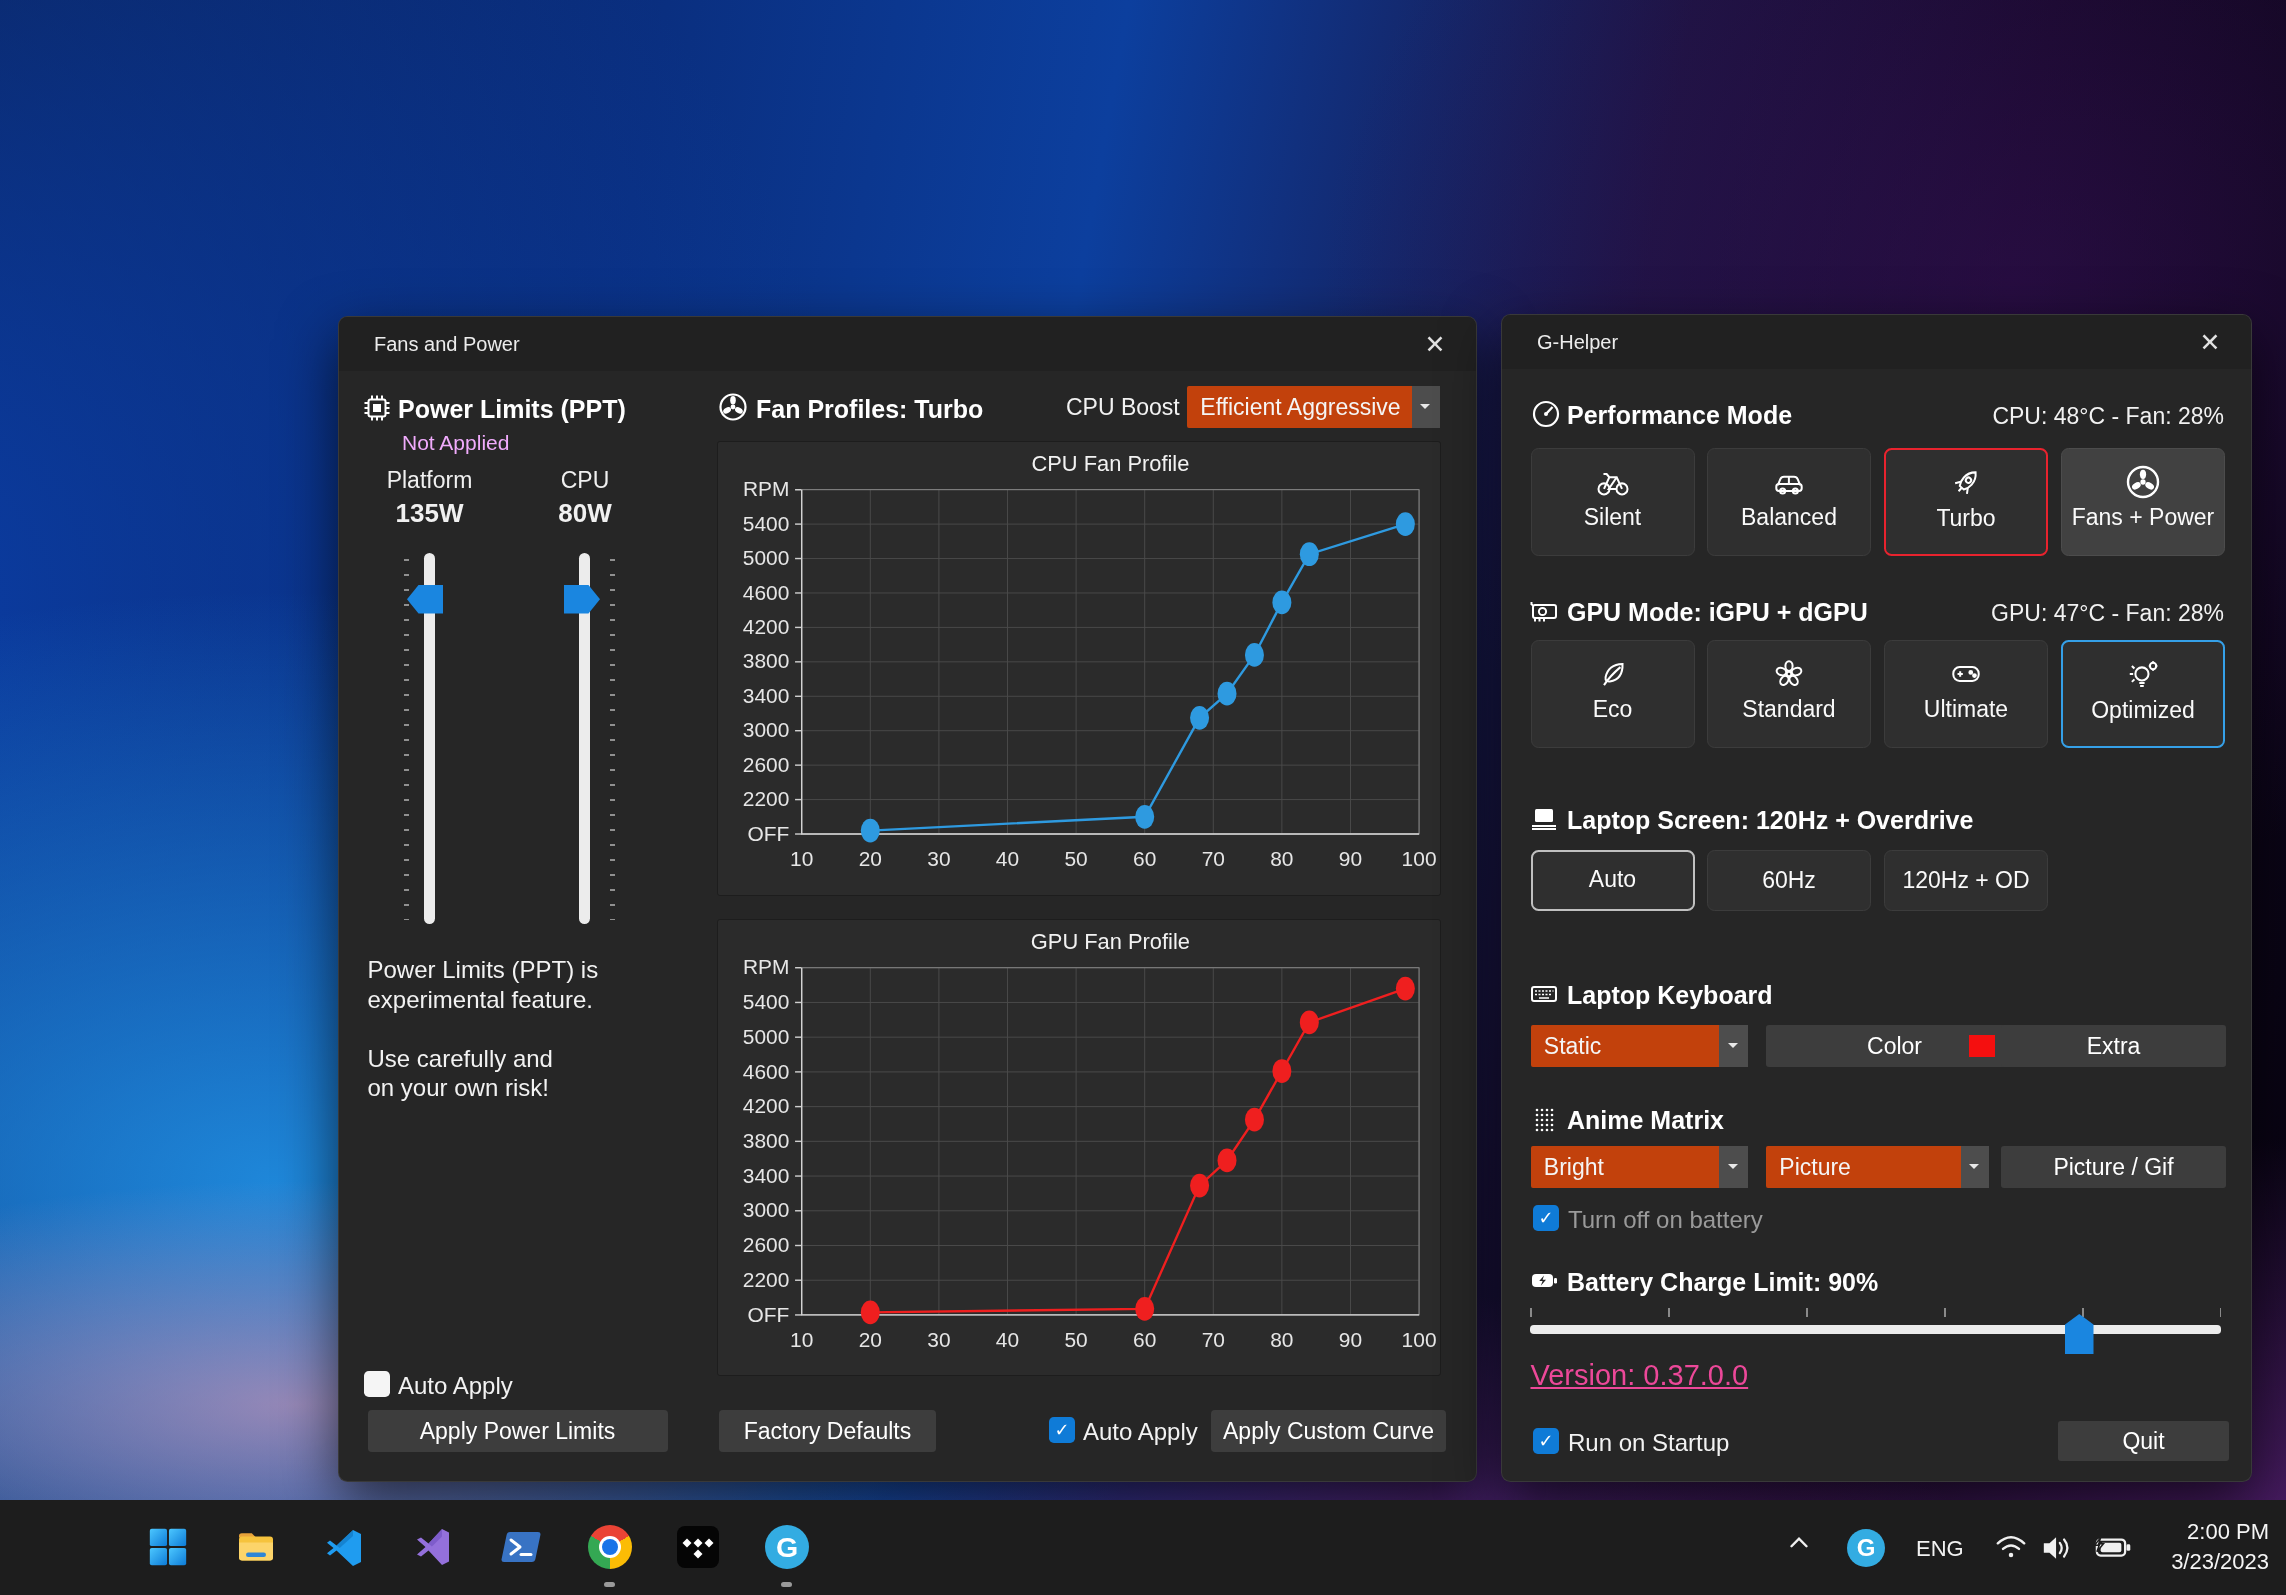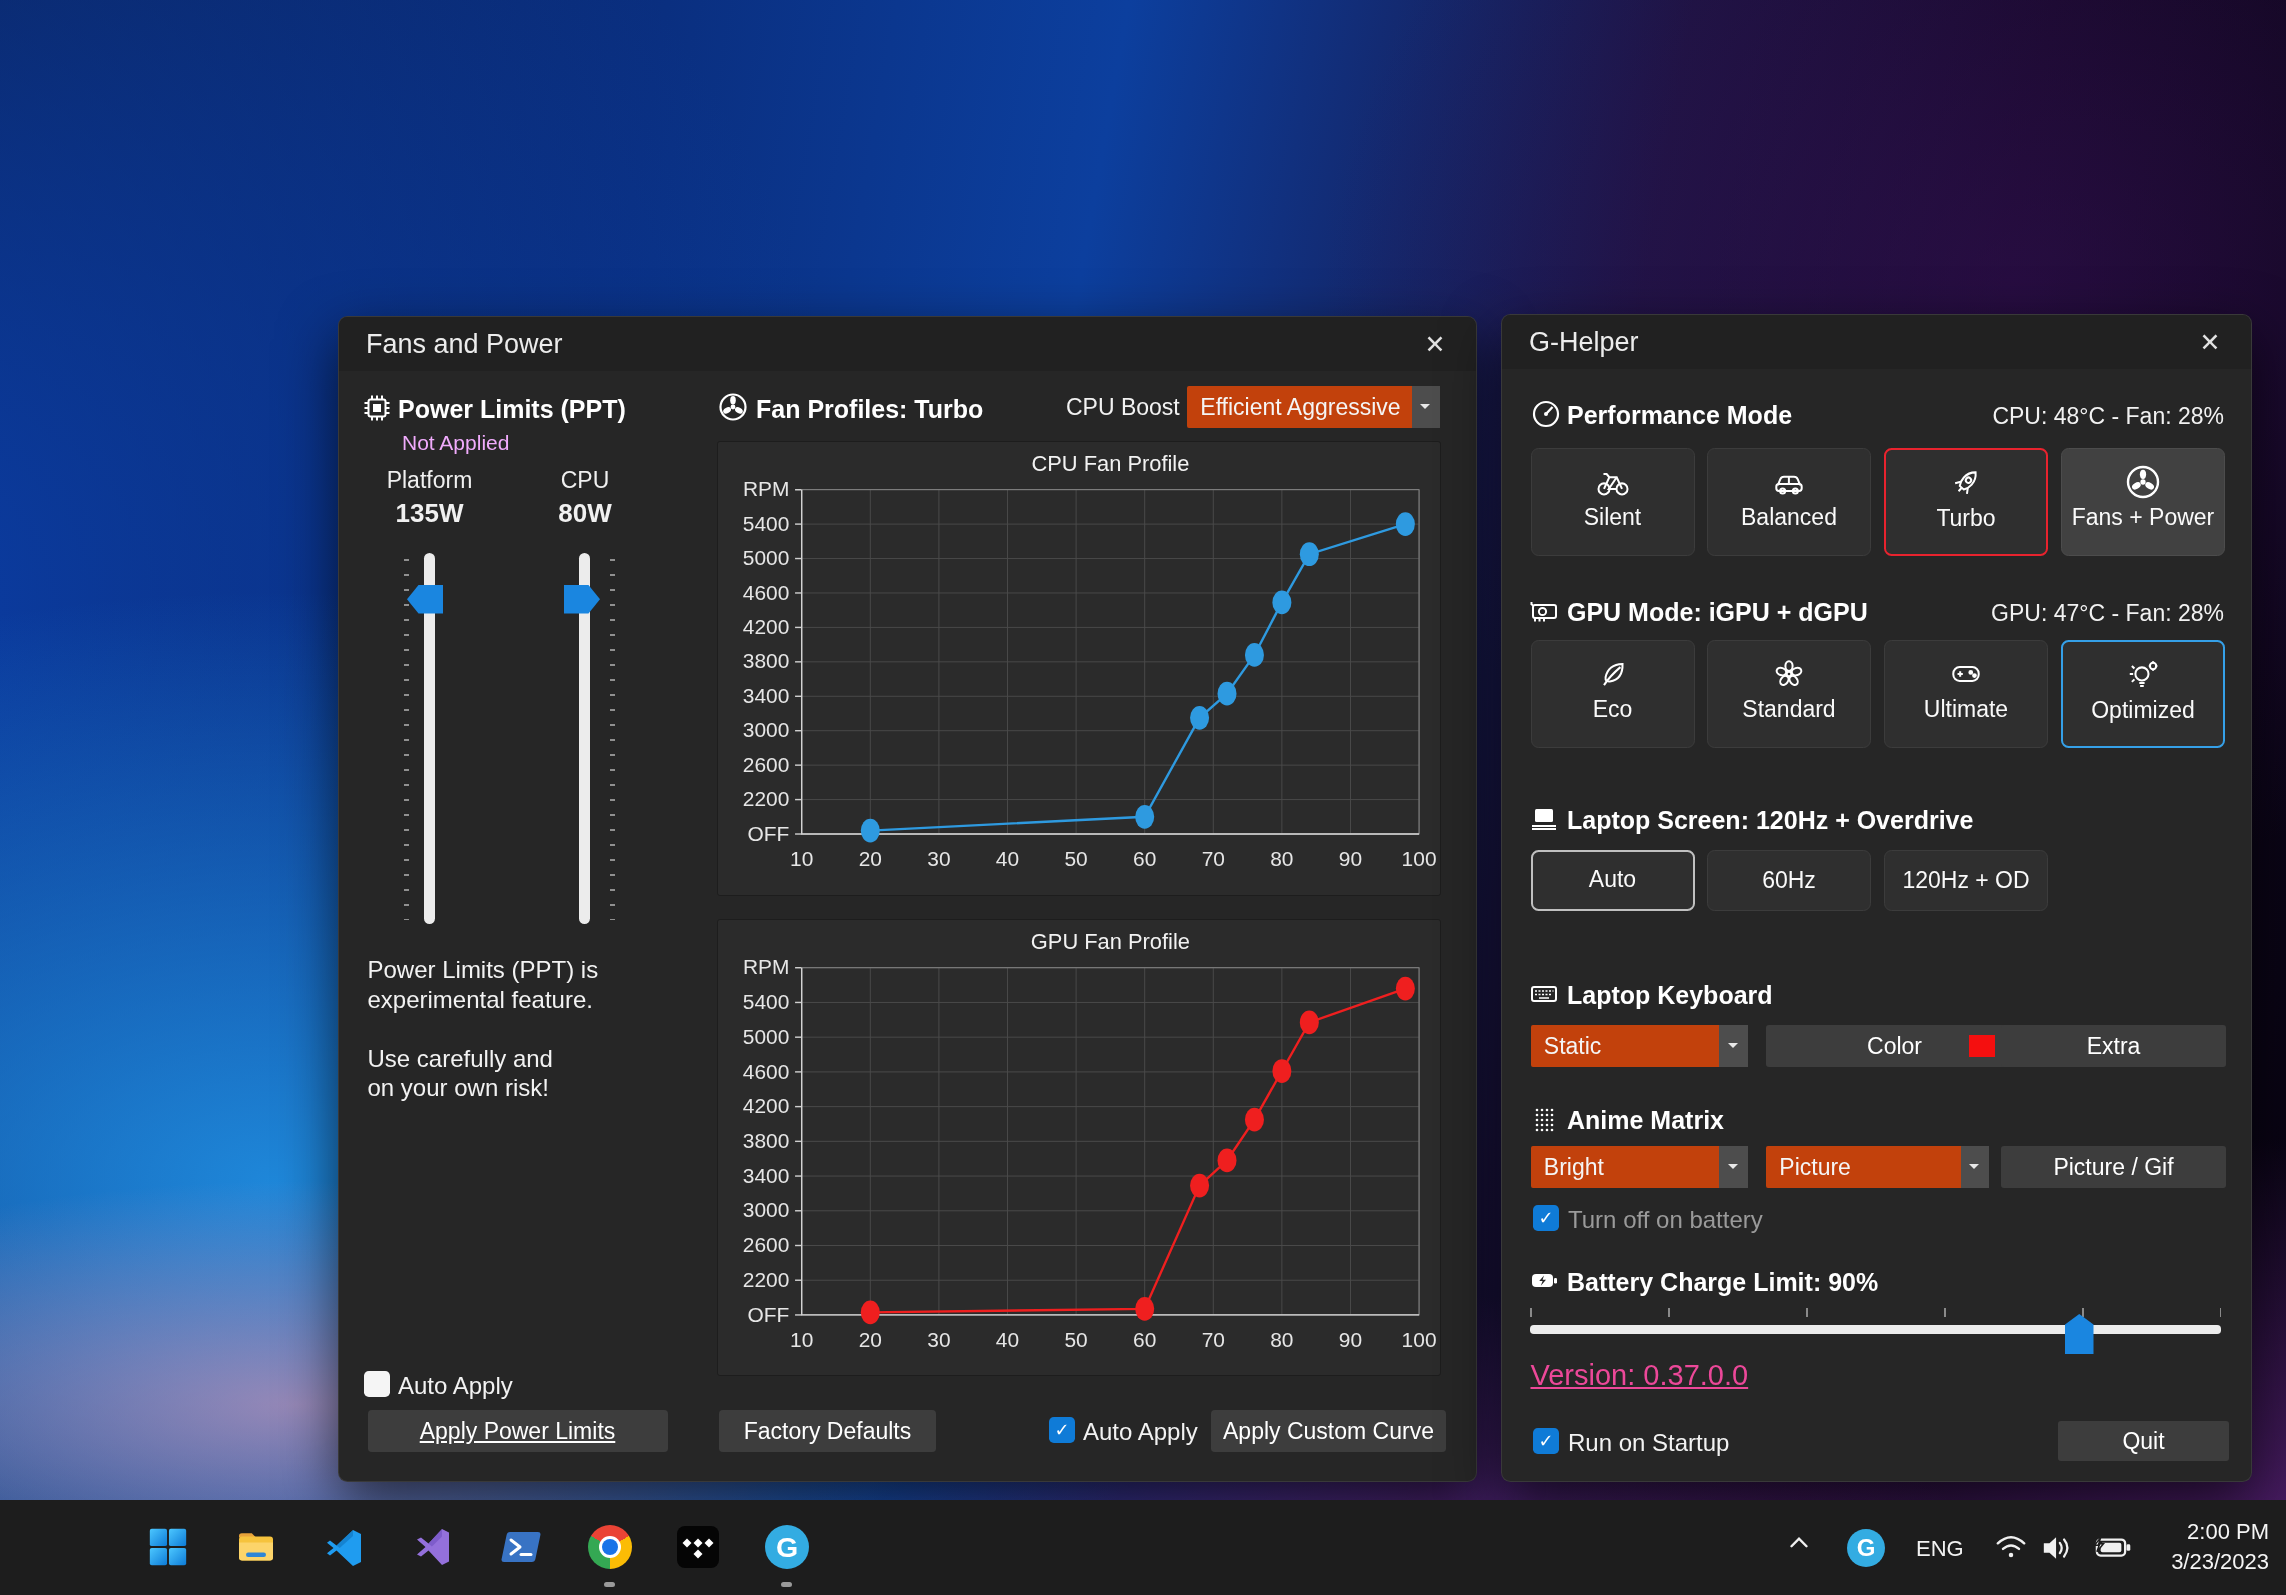--- a/index.html
+++ b/index.html
@@ -17,21 +17,21 @@
       radial-gradient(1236px 713px at 101% 99%, rgba(125,48,165,.65), rgba(125,48,165,0) 62%),
       radial-gradient(1046px 904px at 88% 18%, rgba(58,18,92,.5), rgba(58,18,92,0) 66%),
       linear-gradient(100deg,#0a2157 0%,#0a2f80 26%,#0c3f9e 44%,#1b1340 66%,#140826 80%,#070310 100%);
   }
 
   
   .window { position:absolute; background:#262626; border-radius:9.5px; overflow:hidden;
             border:1px solid rgba(255,255,255,.09);
             box-shadow:0 21px 57px rgba(0,0,0,.65); }
   .titlebar { position:absolute; left:0; top:0; right:0; height:54px; background:#212121; }
-  .titlebar .wtitle { position:absolute; left:27px; top:0; line-height:54px; font-size:27px; color:#ececec; }
+  .titlebar .wtitle { position:absolute; left:35px; top:0; line-height:54px; font-size:20px; color:#ececec; }
   .close-btn { position:absolute; right:25px; top:11.4px; width:32px; height:32px; color:#e2e2e2;
                font-size:25px; line-height:32px; text-align:center; cursor:default; }
 
   .hdr-icon { position:absolute; width:30px; height:30px; }
   .sec-title { position:absolute; font-size:25px; font-weight:bold; color:#ffffff; white-space:nowrap; }
   .sec-status { position:absolute; font-size:23px; color:#f2f2f2; white-space:nowrap; }
 
   .btn { position:absolute; background:#3d3d3d; border-radius:3.8px; color:#fff; font-size:23px;
          text-align:center; }
 
@@ -149,21 +149,21 @@
     <div class="vtrack" style="left:240px; top:236px;"></div>
     <div class="vthumb point-right" style="left:225px; top:268px;"></div>
 
     <div class="warn-line" style="left:28.5px; top:639px;">Power Limits (PPT) is</div>
     <div class="warn-line" style="left:28.5px; top:669px;">experimental feature.</div>
     <div class="warn-line" style="left:28.5px; top:728px;">Use carefully and</div>
     <div class="warn-line" style="left:28.5px; top:757px;">on your own risk!</div>
 
     <div class="checkbox" style="left:25px; top:1054px;"></div>
     <div class="cb-label" style="left:59px; top:1055px;">Auto Apply</div>
-    <div class="btn" style="left:28.5px; top:1093px; width:300px; height:42px; line-height:42px;text-decoration:underline;">Apply Power Limits</div>
+    <div class="btn" style="left:28.5px; top:1093px; width:300px; height:42px; line-height:42px;">Apply Power Limits</div>
 
     <svg class="hdr-icon" style="left:379px; top:75px;" viewBox="0 0 30 30">
       <circle cx="15" cy="15" r="12.5" fill="none" stroke="#fff" stroke-width="2.2"></circle>
       <circle cx="15" cy="15" r="2.4" fill="#fff"></circle>
       <ellipse cx="15" cy="8.2" rx="2.8" ry="4.2" fill="#fff"></ellipse>
       <g transform="rotate(120 15 15)">
           <ellipse cx="15" cy="8.2" rx="2.8" ry="4.2" fill="#fff"></ellipse>
         </g>
       <g transform="rotate(240 15 15)">
           <ellipse cx="15" cy="8.2" rx="2.8" ry="4.2" fill="#fff"></ellipse>

